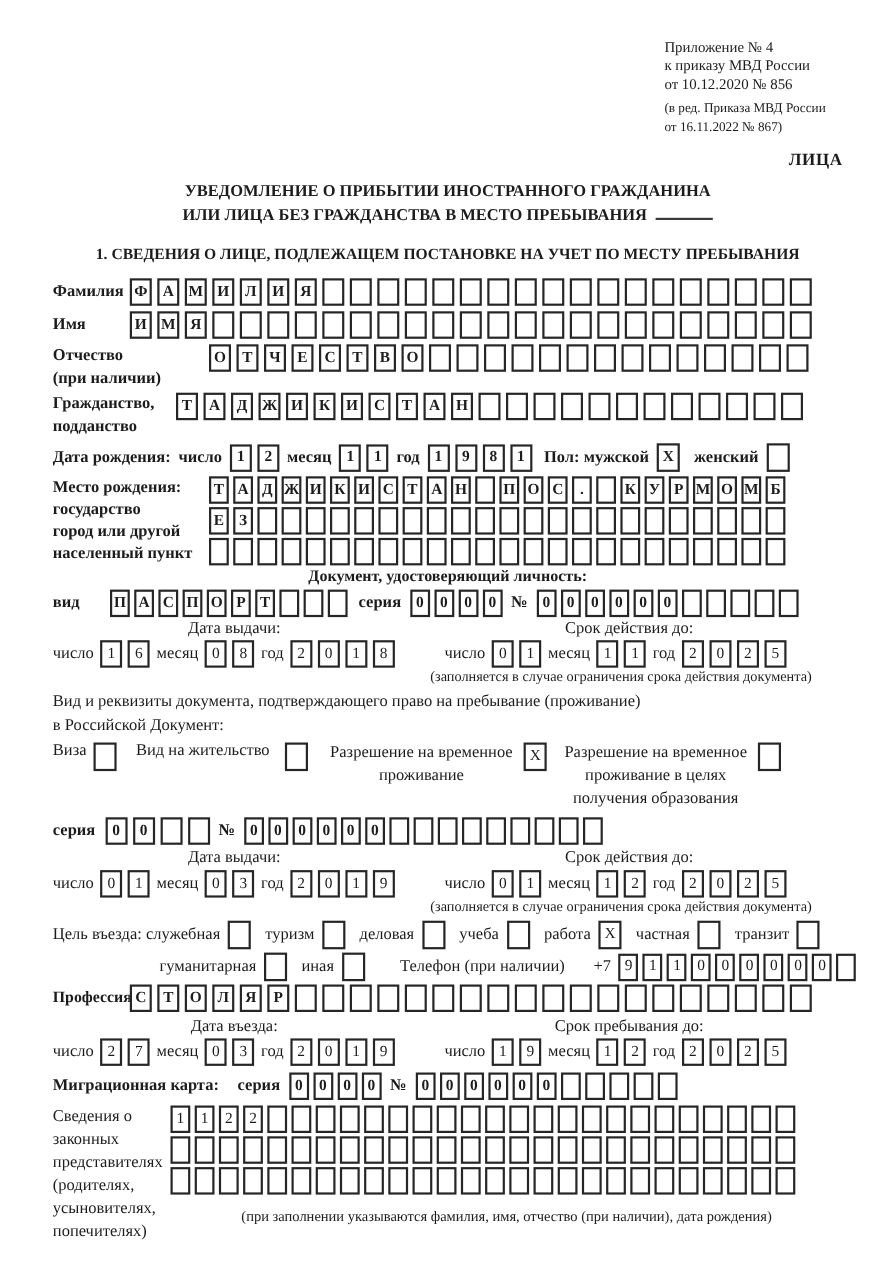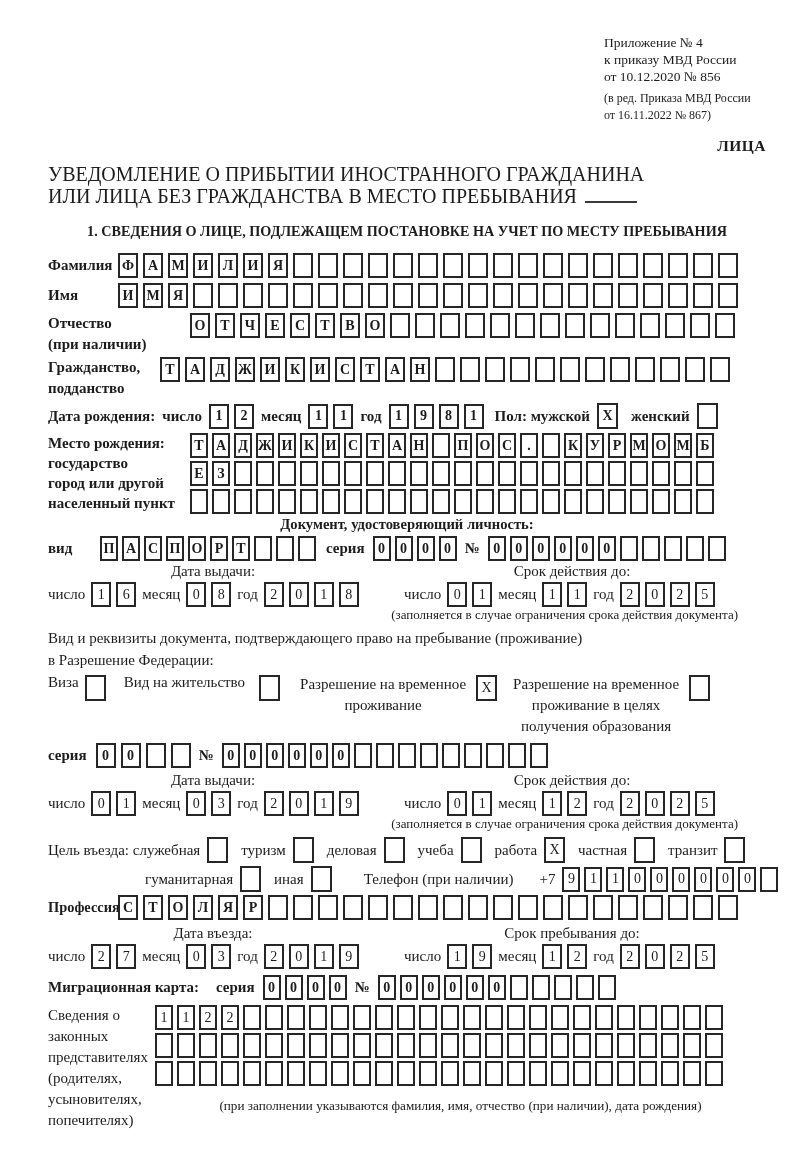--- a/index.html
+++ b/index.html
@@ -4,21 +4,21 @@
 <style>
   html,body { margin:0; padding:0; background:#ffffff; }
   .page {
     position:relative; width:800px; height:1163px; background:#fff;
     color:#1c1c1c; font-family:"Liberation Serif","DejaVu Serif",serif;
     font-size:15px; box-sizing:border-box; padding:34px 34px 0 48px; overflow:hidden;
   }
   .hdr { margin-left:556px; font-size:13.5px; line-height:17px; }
   .hdr-amend { margin-left:556px; font-size:12px; line-height:17px; margin-top:5px; }
   .forma { text-align:right; font-weight:bold; font-size:15.5px; margin-top:13px; letter-spacing:.5px; }
-  .title { font-weight:normal; font-size:20px; line-height:22px; margin-top:8px; }
+  .title { text-align:center; font-weight:bold; font-size:15px; line-height:22px; margin-top:8px; }
   .blank { display:inline-block; width:52px; border-bottom:2px solid #3a3a3a; height:2px; margin-left:8px; }
   .sec-heading { text-align:center; font-weight:bold; font-size:14.2px; margin-top:16px; }
 
   .row { display:flex; align-items:center; margin-top:5px;font-weight:bold; }
   .row.top { align-items:flex-start; }
   .cells { display:flex; gap:5px; }
   .cell {
     flex:none; width:16px; height:21px; border:2px solid #262626; background:#fff;
     display:flex; align-items:center; justify-content:center; font-size:14px;
   }
@@ -403,21 +403,21 @@
             <span class="cell">2</span>
             <span class="cell">5</span>
           </div>
       </div>
     </div>
   </div>
   <div class="note">(заполняется в случае ограничения срока действия документа)</div>
 
   <div class="para">
     <div>Вид и реквизиты документа, подтверждающего право на пребывание (проживание)</div>
-    <div>в Разрешение Федерации:</div>
+    <div>в Российской Документ:</div>
   </div>
 
   <div class="permits">
     <div class="permit">
       <span class="lbl">Виза</span>
       <span class="box" style="margin-left:6px;"></span>
     </div>
     <div class="permit" style="margin-left:18px;">
       <span class="lbl">Вид на жительство</span>
       <span class="box" style="margin-left:14px;"></span>

